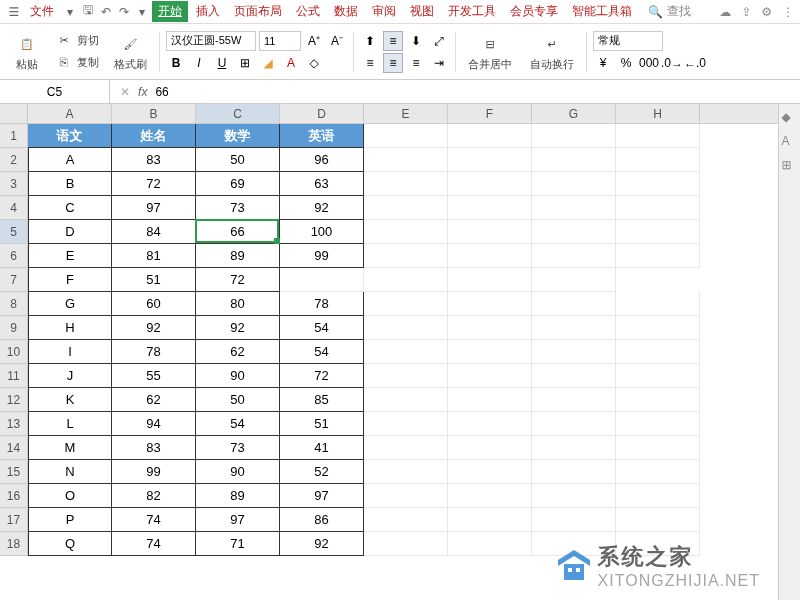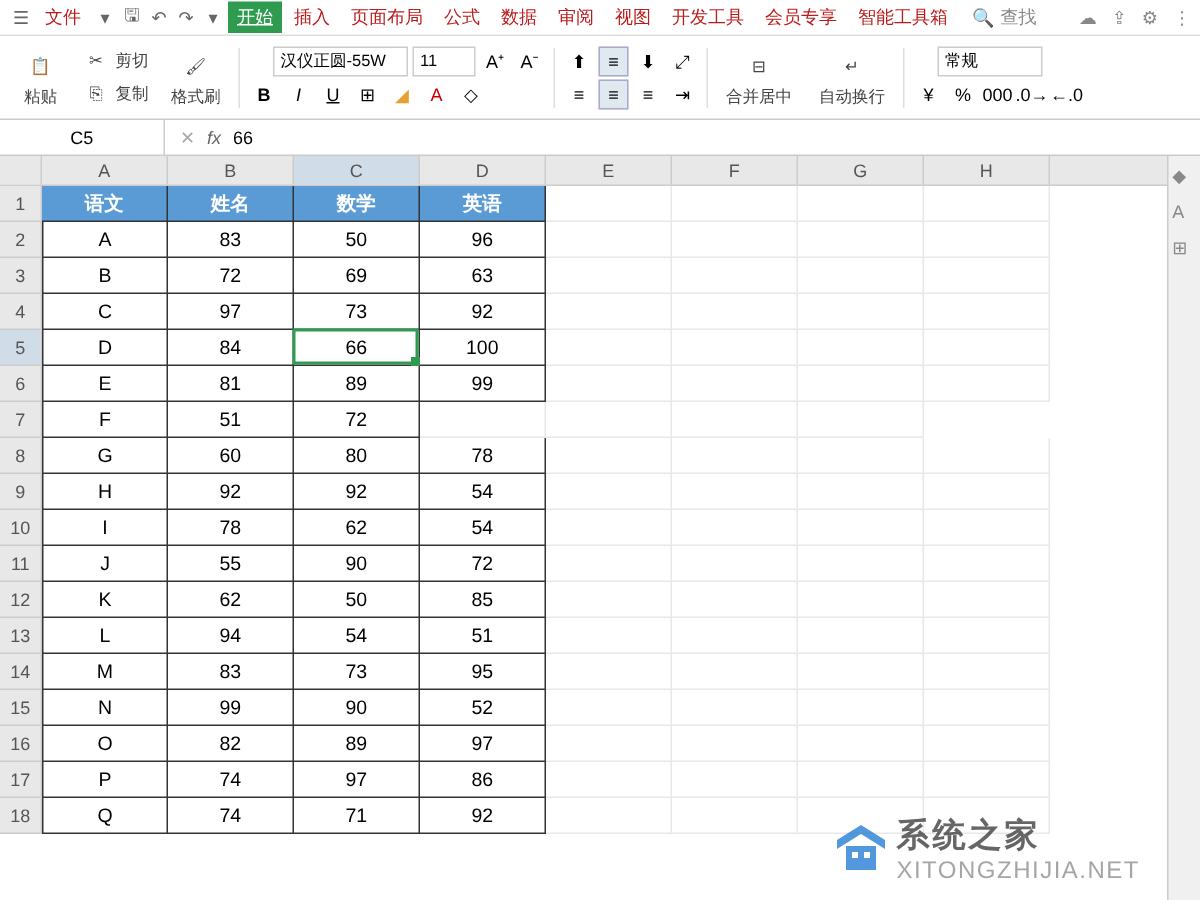--- a/index.html
+++ b/index.html
@@ -13,21 +13,21 @@
     .menu-right { margin-left: auto; display: flex; gap: 10px; align-items: center; color: #888; }
     
     .ribbon { height: 56px; background: #fff; border-bottom: 1px solid #ccc; display: flex; align-items: center; padding: 4px 8px; gap: 6px; }
     .ribbon-group { display: flex; flex-direction: column; align-items: center; gap: 2px; padding: 0 4px; }
     .ribbon-sep { width: 1px; height: 40px; background: #ddd; }
     .ribbon-btn { display: flex; flex-direction: column; align-items: center; font-size: 11px; color: #444; cursor: pointer; padding: 2px; }
     .ribbon-smallbtn { display: flex; align-items: center; gap: 4px; font-size: 11px; color: #444; cursor: pointer; padding: 1px 3px; }
     .ribbon-stack { display: flex; flex-direction: column; gap: 2px; }
     .ribbon-icon { width: 18px; height: 18px; display: inline-flex; align-items: center; justify-content: center; }
     .ribbon-icon-lg { width: 26px; height: 26px; display: inline-flex; align-items: center; justify-content: center; }
-    .font-select { width: 90px; height: 20px; border: 1px solid #ccc; font-size: 11px; padding: 0 4px; background: #fff; margin-left: 16px; }
+    .font-select { width: 90px; height: 20px; border: 1px solid #ccc; font-size: 11px; padding: 0 4px; background: #fff; }
     .size-select { width: 42px; height: 20px; border: 1px solid #ccc; font-size: 11px; padding: 0 4px; background: #fff; }
     .format-row { display: flex; gap: 3px; align-items: center; }
     .fmt-btn { width: 20px; height: 20px; display: inline-flex; align-items: center; justify-content: center; border: 1px solid transparent; cursor: pointer; font-size: 12px; }
     .fmt-btn.selected { background: #e0e8f0; border-color: #aac; }
     
     .namebar { height: 24px; background: #fff; border-bottom: 1px solid #ccc; display: flex; align-items: center; }
     .namebox { width: 110px; height: 24px; border-right: 1px solid #ccc; display: flex; align-items: center; justify-content: center; font-size: 12px; }
     .fx-area { display: flex; align-items: center; gap: 8px; padding: 0 10px; flex: 1; }
     .fx-icon { color: #666; font-style: italic; }
     .formula-input { flex: 1; border: none; outline: none; font-size: 12px; }
@@ -354,21 +354,21 @@
           <div class="cell data">51</div>
           <div class="cell empty"></div>
           <div class="cell empty"></div>
           <div class="cell empty"></div>
           <div class="cell empty"></div>
         </div>
         <div class="row">
           <div class="cell data">M</div>
           <div class="cell data">83</div>
           <div class="cell data">73</div>
-          <div class="cell data">95</div>
+          <div class="cell data">41</div>
           <div class="cell empty"></div>
           <div class="cell empty"></div>
           <div class="cell empty"></div>
           <div class="cell empty"></div>
         </div>
         <div class="row">
           <div class="cell data">N</div>
           <div class="cell data">99</div>
           <div class="cell data">90</div>
           <div class="cell data">52</div>

